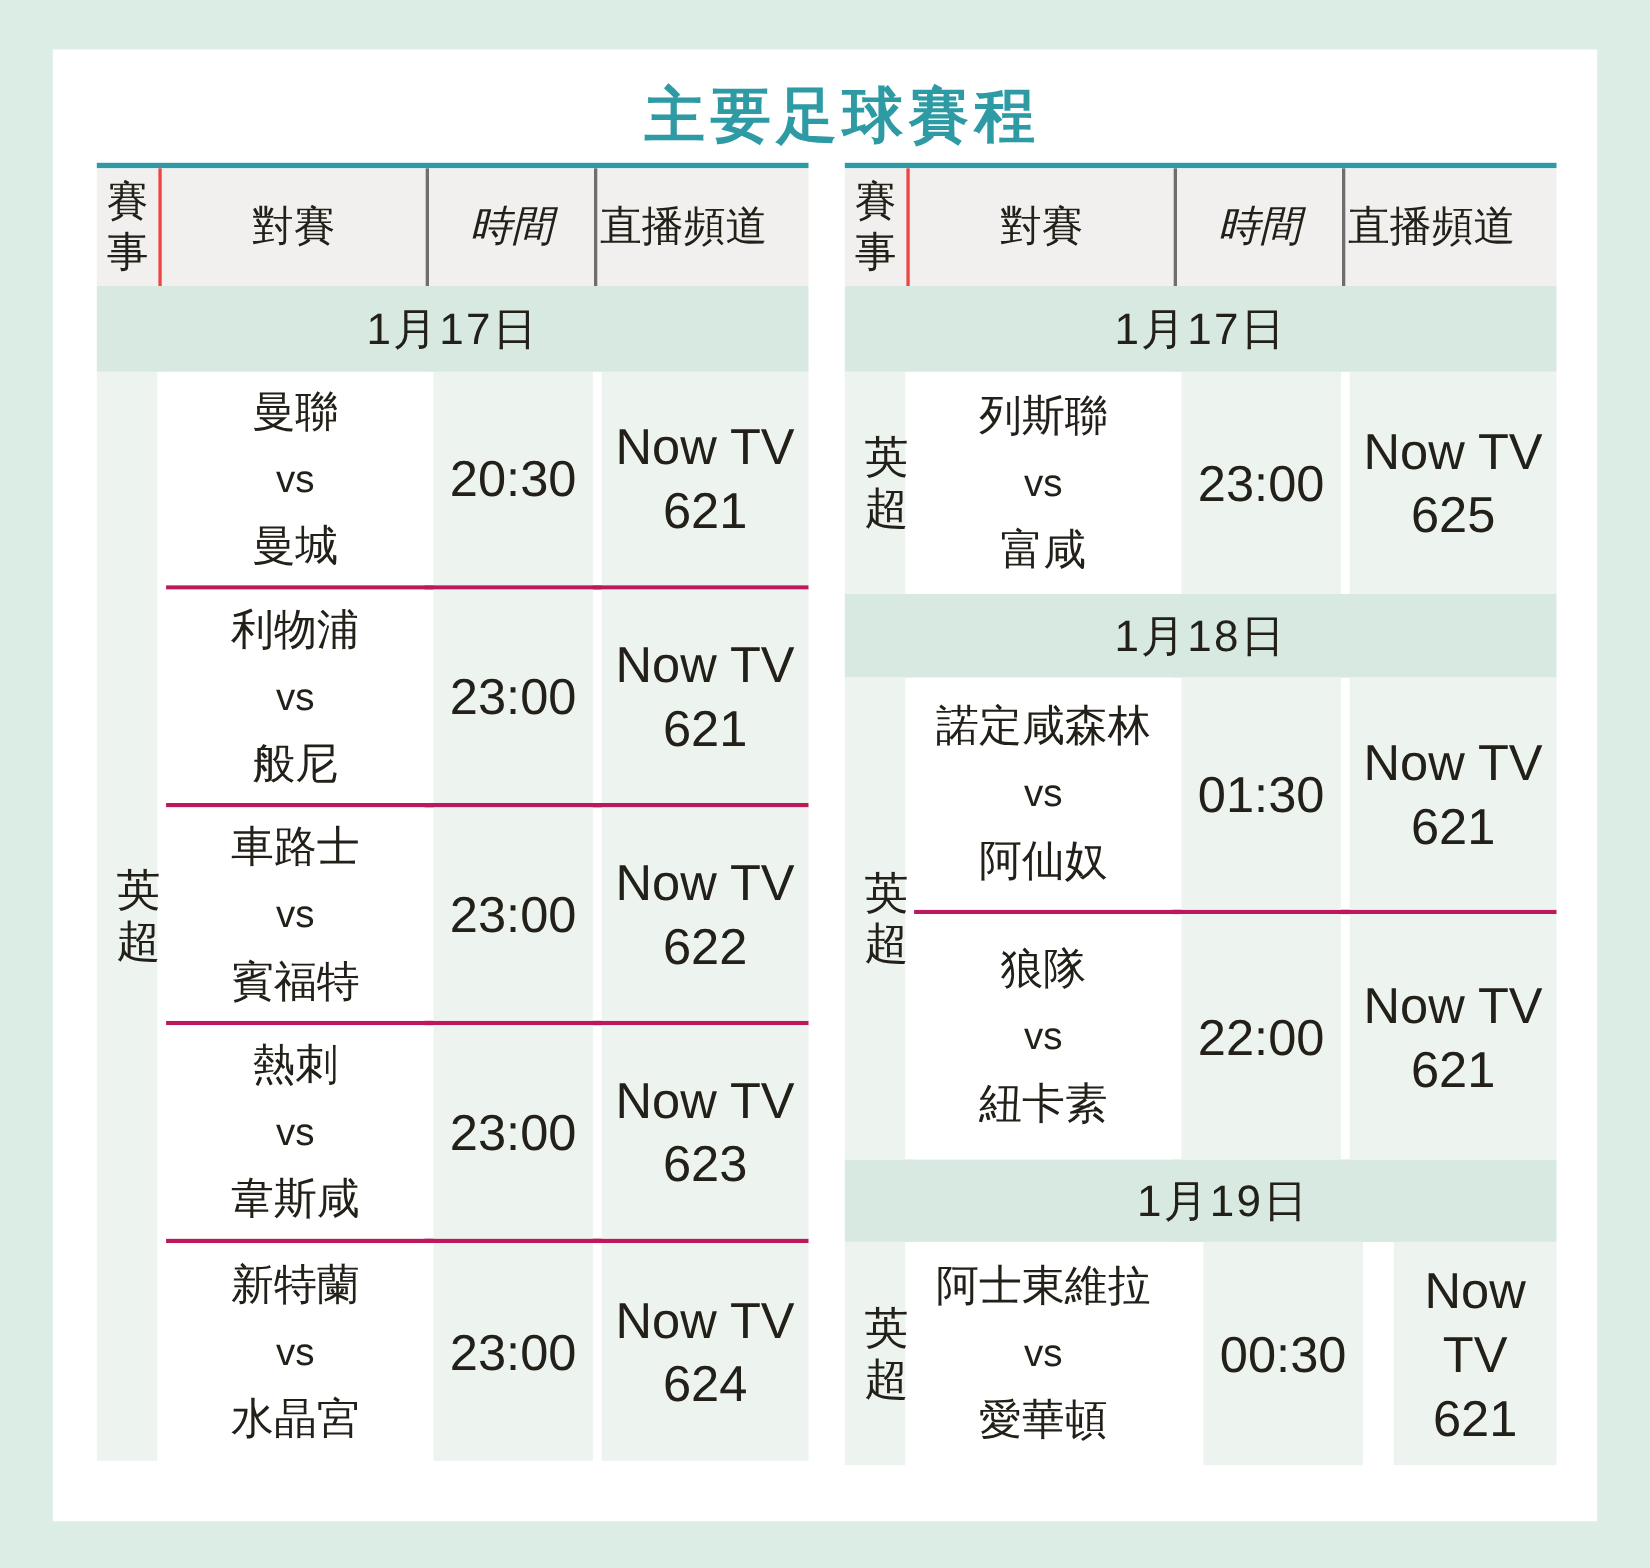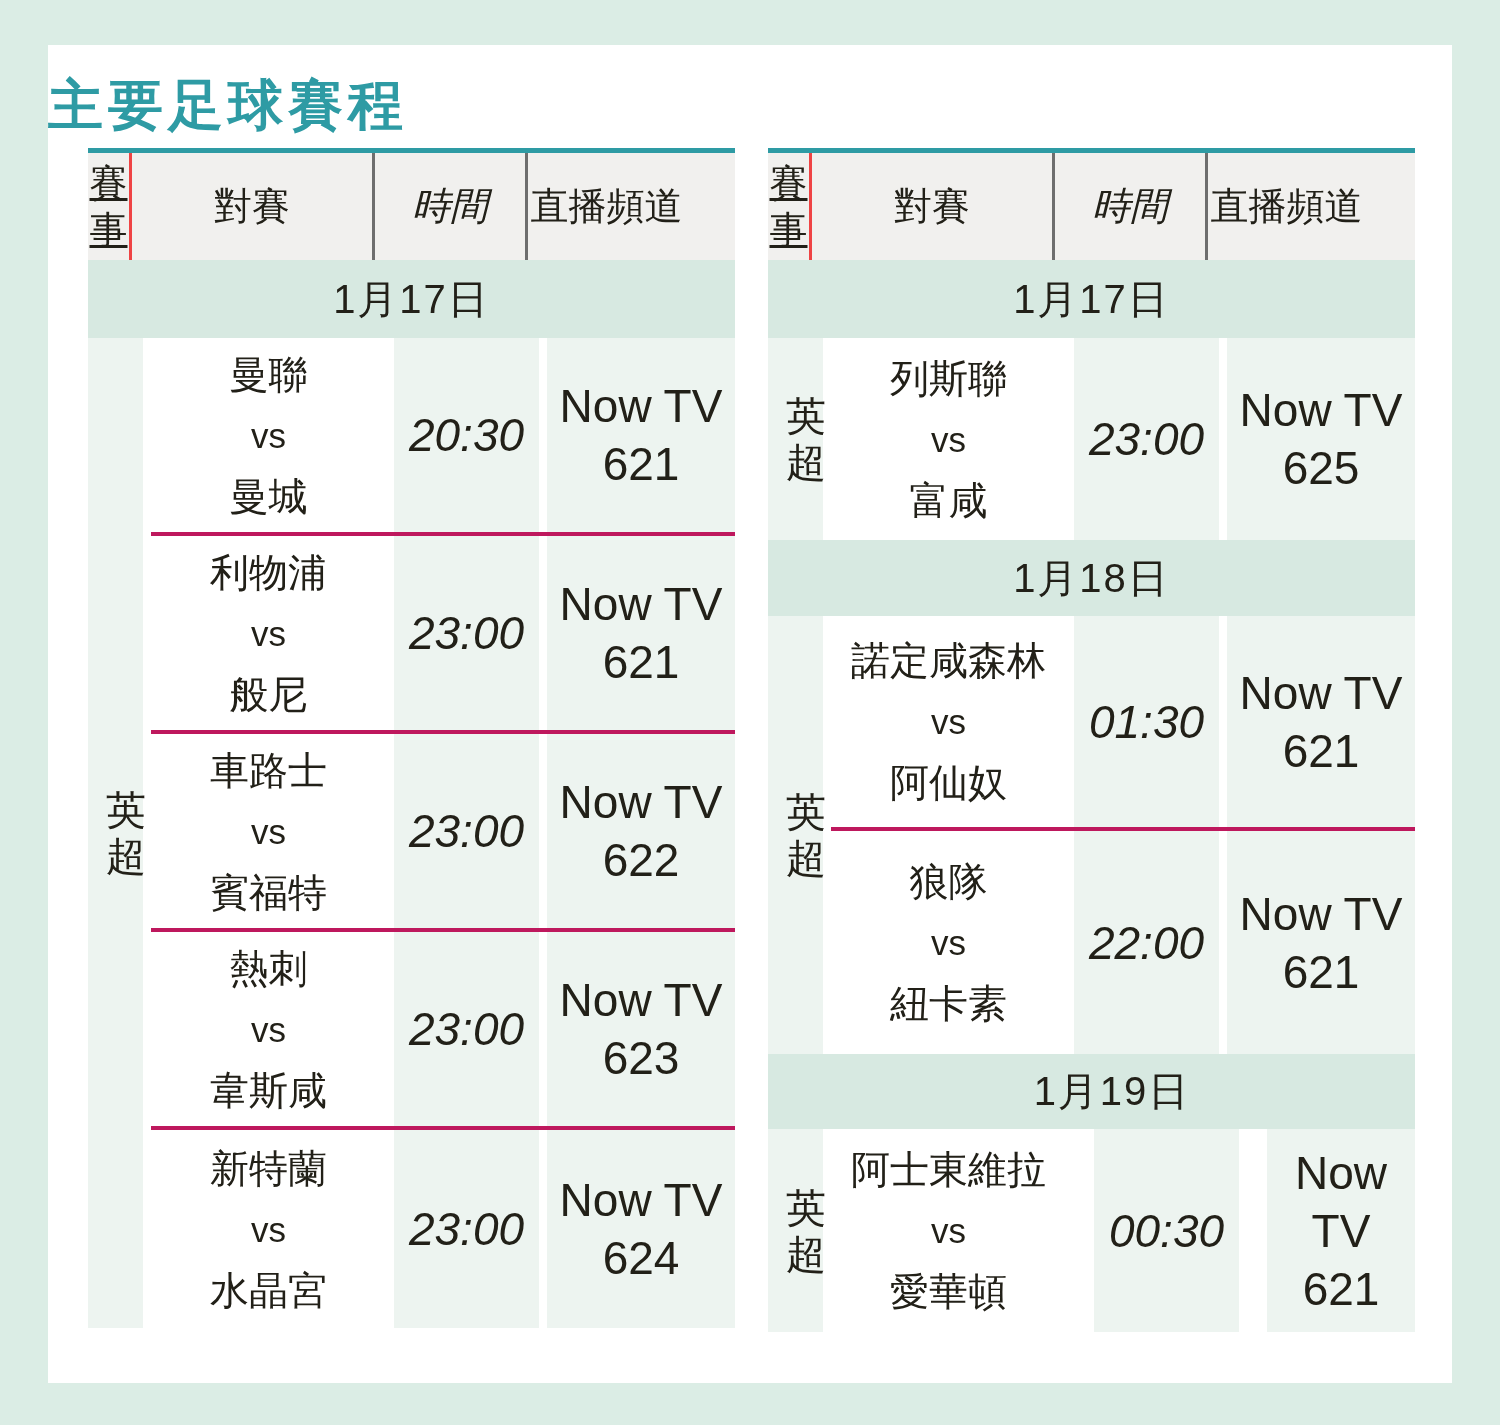--- a/index.html
+++ b/index.html
@@ -8,34 +8,34 @@
     background: var(--page-bg, #dbede5);
     font-family: "Liberation Sans", "DejaVu Sans", sans-serif;
     color: var(--text, #222018);
   }
   .page { position: relative; width: 1500px; height: 1425px; }
   .card {
     position: absolute; left: 48px; top: 45px;
     width: 1404px; height: 1338px; background: #ffffff;
   }
   .title {
-    position: absolute; top: 24px; left: 0; width: 100%;
-    font-size: 55px; font-weight: bold;
+    position: absolute; top: 24px; left: 16px; width: 100%;
+    text-align: center; font-size: 55px; font-weight: bold;
     letter-spacing: 5px; color: var(--accent, #2e9ba4);
   }
   .tbl { position: absolute; top: 103px; width: 647px; }
   #tbl-0 { left: 40px; }
   #tbl-1 { left: 720px; }
   .teal-bar { height: 5px; background: var(--accent, #2e9ba4); }
   .hdr { display: flex; height: 107px; background: var(--header-bg, #f1f0ee); }
   .hdr-cell {
     display: flex; align-items: center; justify-content: center;
     text-align: center; font-size: 38px; line-height: 47px;
   }
-  .hdr-cell.c0 { width: 41px; text-decoration: underline; }
+  .hdr-cell.c0 { width: 56px; }
   .hdr-cell.c1 { width: 243px; border-left: 3px solid #ef4444; }
   .hdr-cell.c2 { width: 153px; border-left: 3px solid #6e6e6e; font-style: italic; }
   .hdr-cell.c3 { width: 160px; border-left: 3px solid #6e6e6e; }
   .band {
     display: flex; align-items: center; justify-content: center;
     background: var(--band-bg, #d7e9e1); font-size: 40px; letter-spacing: 2px;
   }
   .section { display: flex; }
   .league-cell {
     width: 55px; background: var(--tint-bg, #edf4f0);
@@ -47,21 +47,21 @@
   .match-row { display: flex; position: relative; }
   .match-row.divided { border-bottom: 4px solid #be185d; }
   .match-cell {
     width: 235px; background: #ffffff; text-align: center;
     display: flex; flex-direction: column; align-items: center; justify-content: center;
     font-size: 39px; line-height: 61px;
   }
   .vs-label { font-size: 35px; }
   .time-cell {
     width: 145px; background: var(--tint-bg, #edf4f0);
-    display: flex; align-items: center; justify-content: center; font-size: 46px; font-style: italic;
+    display: flex; align-items: center; justify-content: center; font-size: 46px;
   }
   .channel-cell {
     flex: 1; background: var(--tint-bg, #edf4f0); text-align: center;
     display: flex; flex-direction: column; align-items: center; justify-content: center;
     font-size: 46px; line-height: 58px;
   }
 </style>
 </head>
 <body>
 

